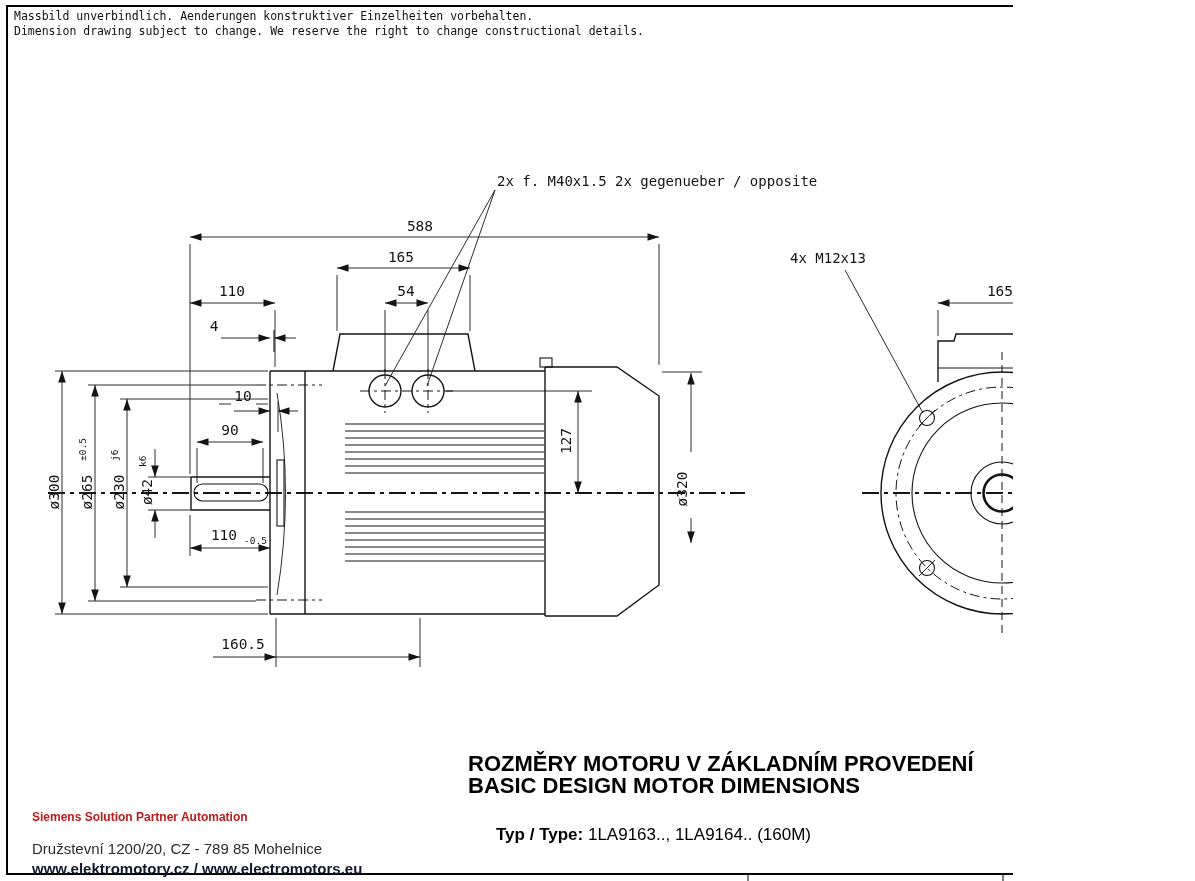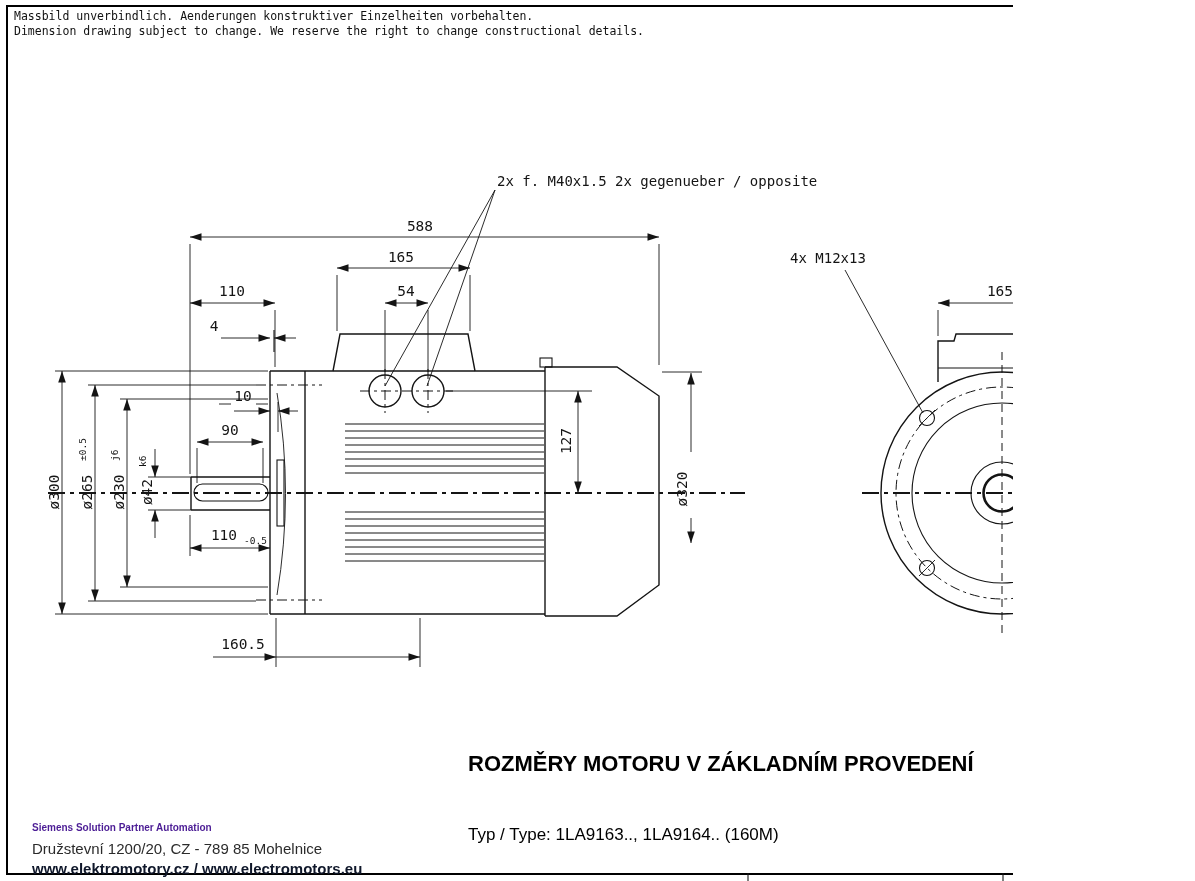--- a/index.html
+++ b/index.html
@@ -26,33 +26,33 @@
   .band{position:absolute;background:#F0921E;height:35px;top:7px;}
   .b1{left:36px;width:152px;}
   .b2{left:192px;width:104px;}
   .arch{position:absolute;background:#ffffff;border-radius:50%;width:32px;height:32px;top:19px;}
   .a1{left:210px;}
   .a2{left:253px;}
   .logo-word{position:absolute;left:28px;top:-14px;font-family:"DejaVu Sans", sans-serif;
         font-weight:bold;font-size:62px;color:#3b3b3b;letter-spacing:1px;}
   .logo-suffix{position:absolute;left:216px;top:36px;font-family:"DejaVu Sans", sans-serif;
         font-weight:bold;font-size:20px;color:#3b3b3b;letter-spacing:2px;}
-  .partner{position:absolute;left:2px;top:72px;font-family:"Liberation Sans", sans-serif;
-        font-weight:bold;font-size:10px;color:#4c1d95;white-space:nowrap;}
+  .partner{position:absolute;left:2px;top:60px;font-family:"Liberation Sans", sans-serif;
+        font-weight:bold;font-size:12px;color:#b91c1c;white-space:nowrap;}
   .address{position:absolute;left:2px;top:90px;font-family:"Liberation Sans", sans-serif;
         font-size:15px;color:#2b2b2b;white-space:nowrap;}
   .weburls{position:absolute;left:2px;top:110px;font-family:Liberation Sans, sans-serif;
         font-weight:bold;font-size:15px;color:#0f172a;white-space:nowrap;}
   .footer-right{position:absolute;left:468px;top:753px;width:710px;
         font-family:"Liberation Sans", sans-serif;color:#000;}
   .title-cz,.title-en{font-weight:bold;font-size:22px;line-height:22px;white-space:nowrap;}
   .spec{position:absolute;white-space:nowrap;font-size:17px;}
   .spec-type{top:72px;left:0;}
   .spec-design{top:95px;left:0;}
-  .spec b{font-weight:normal;}
+  .spec b{font-weight:bold;margin-left:28px;}
 </style>
 </head>
 <body>
 
 <div class="page">
   <div class="sheet-border"></div>
 
   <div class="disclaimer">
     <div>Massbild unverbindlich. Aenderungen konstruktiver Einzelheiten vorbehalten.</div>
     <div>Dimension drawing subject to change. We reserve the right to change constructional details.</div>
@@ -310,15 +310,16 @@
   </svg>
 
   <div class="footer-left">
     <div class="partner">Siemens Solution Partner Automation</div>
     <div class="address">Družstevní 1200/20, CZ - 789 85 Mohelnice</div>
     <div class="weburls">www.elektromotory.cz / www.electromotors.eu</div>
   </div>
 
   <div class="footer-right">
     <div class="title-cz">ROZMĚRY MOTORU V ZÁKLADNÍM PROVEDENÍ</div>
+    <div class="title-en">BASIC DESIGN MOTOR DIMENSIONS</div>
     <div class="spec spec-type"><b>Typ / Type:</b><span> 1LA9163.., 1LA9164.. (160M)</span></div>
   </div>
 </div>
 
 </body></html>

